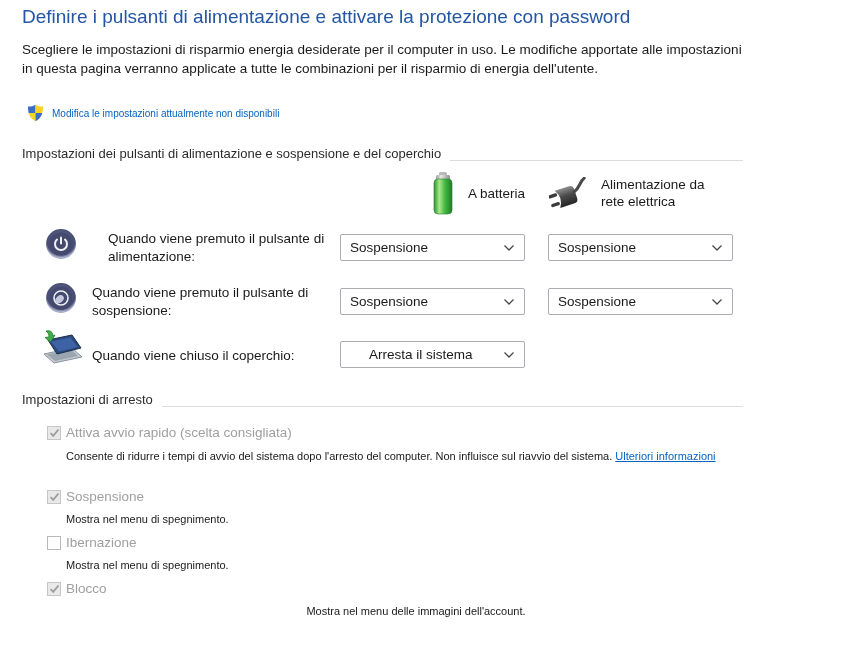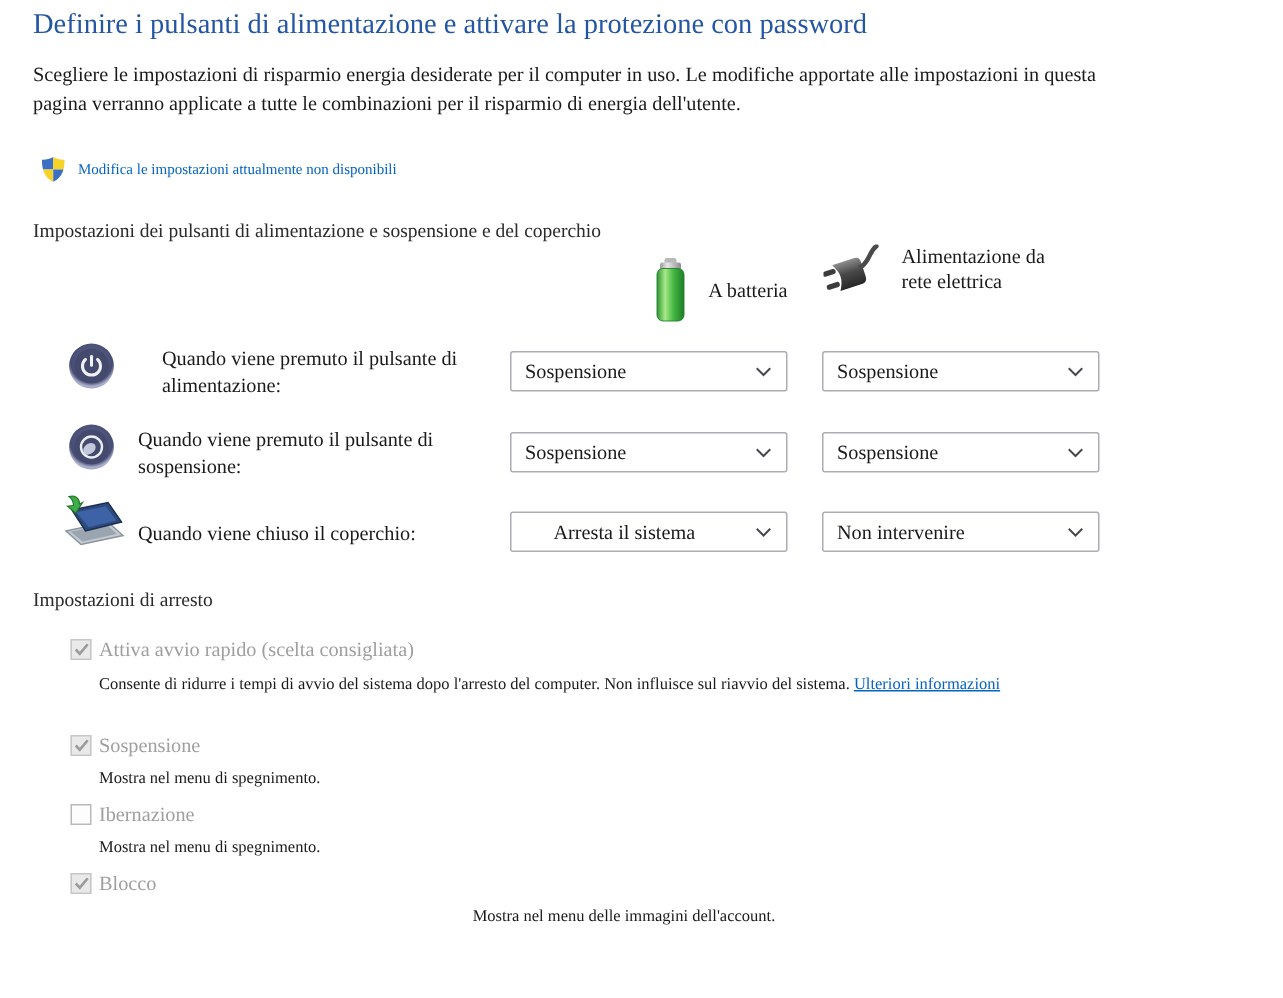--- a/index.html
+++ b/index.html
@@ -1,29 +1,29 @@
 <!DOCTYPE html>
 <html><head>
 <meta charset="utf-8">
 <style>
   * { margin:0; padding:0; box-sizing:border-box; }
   html,body { background:#fff; }
   body { font-family:"Liberation Sans","DejaVu Sans",sans-serif; color:#1a1a1a; }
   #screen {
-    position:relative; width:855px; height:665px; background:#fff; overflow:hidden;font-family:Liberation Serif, serif;
+    position:relative; width:855px; height:665px; background:#fff; overflow:hidden;
   }
   .abs { position:absolute; }
 
   .page-title { font-size:19px; font-weight:400; color:#2456a4; }
   .page-desc  { font-size:13.5px; line-height:19px; width:725px; color:#1a1a1a; }
 
   .admin-link-row { display:flex; align-items:center; gap:8px; cursor:pointer; }
   .admin-link { font-size:10px; color:#0563c1; }
 
-  .group-header { display:flex; align-items:flex-start; width:721px;flex-direction:column; }
+  .group-header { display:flex; align-items:flex-end; width:721px; }
   .group-header .gh-label { font-size:13px; color:#2b2b2b; white-space:nowrap; }
   .group-header .gh-rule  { flex:1; height:1px; background:#dcdcdc; margin-left:9px; margin-top:2px; }
 
   .col-header { display:flex; align-items:center; }
   .col-header-label { font-size:13.5px; color:#1a1a1a; line-height:17px; }
 
   .row-label { font-size:13.5px; line-height:18px; color:#1a1a1a; }
 
   .select-box {
     width:185px; height:27px; background:#fff;
@@ -95,21 +95,21 @@
           </linearGradient>
         </defs>
         <rect x="8" y="0" width="8" height="4" rx="1.5" fill="#b9b9b9"></rect>
         <rect x="5" y="3" width="14" height="5" rx="1.5" fill="url(#capG)"></rect>
         <rect x="3" y="7" width="18" height="35" rx="4" fill="url(#batG)" stroke="#20802a" stroke-width="0.6"></rect>
       </svg>
     </span>
     <span class="col-header-label">A batteria</span>
   </div>
 
-  <div class="abs col-header" style="left:549px; top:162px; gap:10px;">
+  <div class="abs col-header" style="left:549px; top:176px; gap:10px;">
     <span style="display:flex;">
       <svg width="42" height="32" viewBox="0 0 42 32">
         <defs>
           <linearGradient id="plugG" x1="0" y1="0" x2="0" y2="1">
             <stop offset="0" stop-color="#8d8d8d"></stop>
               <stop offset="0.45" stop-color="#4a4a4a"></stop>
               <stop offset="1" stop-color="#262626"></stop>
           </linearGradient>
         </defs>
         <g transform="translate(19,19) rotate(-18)">
@@ -194,28 +194,20 @@
   </span>
   <div class="abs row-label" style="left:92px; top:347px; width:250px;">Quando viene chiuso il coperchio:</div>
   <div class="abs select-box" style="left:340px; top:341px;padding-left:28px;">
     <span class="select-value">Arresta il sistema</span>
     <span style="display:flex;">
       <svg width="12" height="8" viewBox="0 0 12 8">
           <path d="M1.5 1.5 L6 6 L10.5 1.5" fill="none" stroke="#46484c" stroke-width="1.3"></path>
         </svg>
     </span>
   </div>
-  <div class="abs select-box" style="left:548px; top:341px;">
-    <span class="select-value">Non intervenire</span>
-    <span style="display:flex;">
-      <svg width="12" height="8" viewBox="0 0 12 8">
-          <path d="M1.5 1.5 L6 6 L10.5 1.5" fill="none" stroke="#46484c" stroke-width="1.3"></path>
-        </svg>
-    </span>
-  </div>
 
   <div class="abs group-header" style="left:22px; top:392px;">
     <span class="gh-label">Impostazioni di arresto</span>
     <span class="gh-rule"></span>
   </div>
 
   <div class="abs checkbox checked disabled" style="left:47px; top:426px;">
     <svg width="11" height="10" viewBox="0 0 11 10">
         <path d="M1.5 5 L4.2 7.8 L9.5 1.5" fill="none" stroke="#9c9c9c" stroke-width="1.8"></path>
       </svg>

